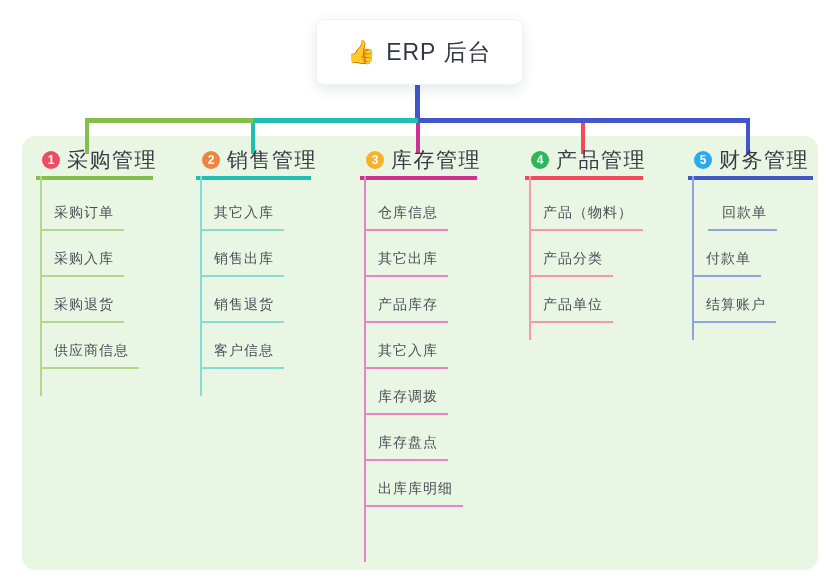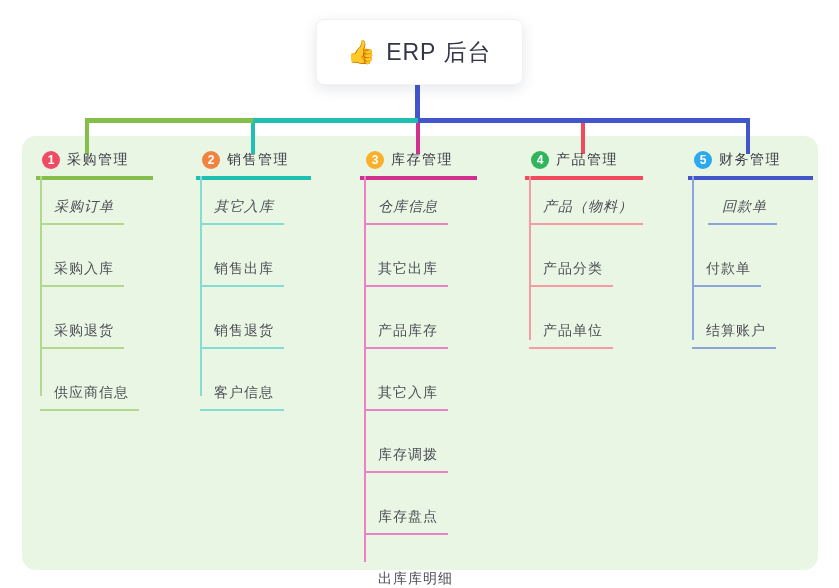--- a/index.html
+++ b/index.html
@@ -32,24 +32,24 @@
     display:flex;align-items:center;gap:7px;
     height:24px;padding-bottom:4px;
     border-bottom-style:solid;border-bottom-width:4px;
     box-sizing:content-box;cursor:default;
   }
   .badge{
     width:18px;height:18px;border-radius:50%;flex:0 0 18px;
     margin-left:6px;color:#ffffff;font-size:12px;line-height:18px;
     text-align:center;font-weight:bold;
   }
-  .branch-label{font-size:14px;color:#3a3b45;letter-spacing:1.5px;white-space:nowrap;}
+  .branch-label{font-size:21px;color:#3a3b45;letter-spacing:1.5px;white-space:nowrap;}
   .branch-trunk{position:absolute;left:4px;top:28px;width:2px;}
-  .child-row{height:62px;display:flex;align-items:flex-end;margin-left:4px;}
-  .child-row:first-child{height:45px;font-style:italic;}
+  .child-row{height:46px;display:flex;align-items:flex-end;margin-left:4px;}
+  .child-row:first-child{height:51px;}
   .child-item{
     display:inline-block;padding:0 10px 7px 14px;
     border-bottom-style:solid;border-bottom-width:2px;
     font-size:14px;color:#4d4e57;letter-spacing:1px;white-space:nowrap;
   }
 </style>
 </head>
 <body>
 
 <div id="stage">

